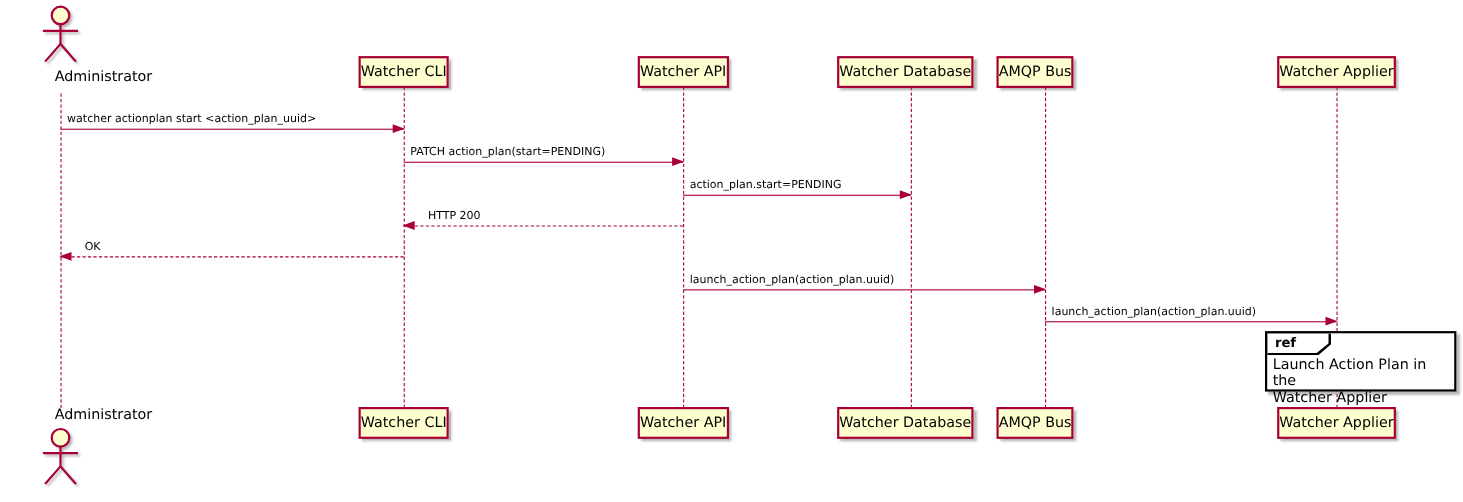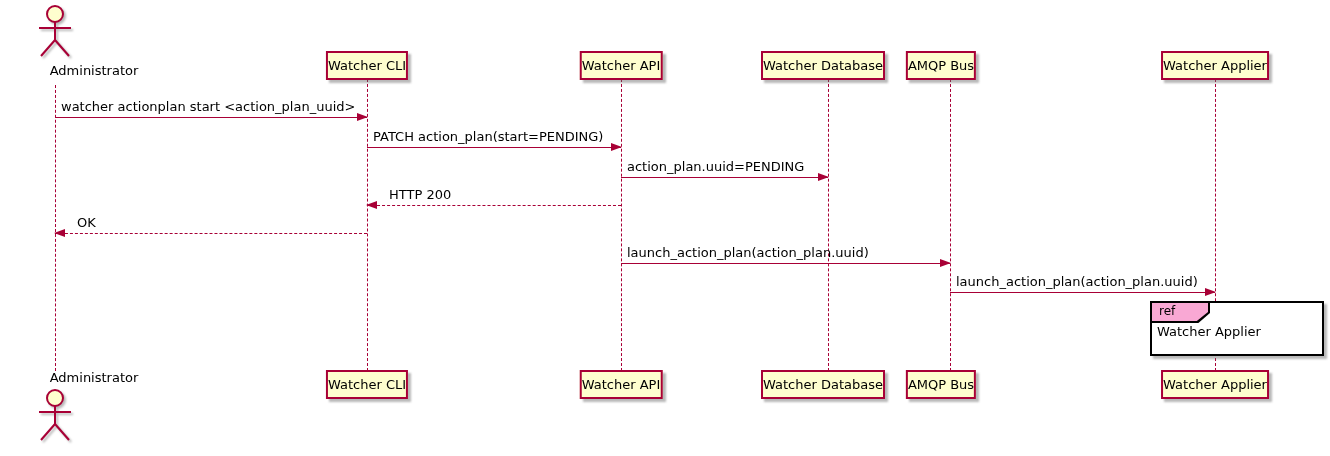--- a/index.html
+++ b/index.html
@@ -16,35 +16,35 @@
 
   
   .actor-figure{position:absolute;transform:translateX(-50%);filter:drop-shadow(2px 2px 1px #b8b8b8);}
   .actor-label{position:absolute;transform:translateX(-50%);font-size:13px;white-space:nowrap;margin-left:39px;}
 
   
   .message{position:absolute;height:0;}
   .msg-line{position:absolute;left:0;width:100%;top:0;height:0;}
   .msg-line.solid{border-top:1.5px solid #A80036;}
   .msg-line.dashed{border-top:1.5px dashed #A80036;}
-  .msg-label{position:absolute;bottom:3px;left:6px;font-size:13px;white-space:nowrap;margin-top:16px;}
+  .msg-label{position:absolute;bottom:3px;left:6px;font-size:10px;white-space:nowrap;margin-top:16px;}
   .msg-label.ret{left:22px;}
   .arrow-right{position:absolute;right:-1px;top:-4px;width:0;height:0;
                border-top:4px solid transparent;border-bottom:4px solid transparent;border-left:11px solid #A80036;}
   .arrow-left{position:absolute;left:-1px;top:-4px;width:0;height:0;
               border-top:4px solid transparent;border-bottom:4px solid transparent;border-right:11px solid #A80036;}
 
   
   .ref-box{position:absolute;background:#fff;border:2px solid #000;
            box-shadow:3px 3px 2px rgba(100,100,100,0.45);}
   .ref-tab{position:absolute;top:0;left:0;width:58px;height:20px;background:#000;
            clip-path:polygon(0 0,100% 0,100% 50%,80% 100%,0 100%);}
-  .ref-tab-inner{position:absolute;top:0;left:0;width:56px;height:18px;background:#f9a8d4;
+  .ref-tab-inner{position:absolute;top:0;left:0;width:56px;height:18px;background:#ffffff;
            clip-path:polygon(0 0,100% 0,100% 50%,80% 100%,0 100%);
-           font-size:12px;font-weight:normal;padding-left:7px;line-height:17px;box-sizing:border-box;}
+           font-size:12px;font-weight:bold;padding-left:7px;line-height:17px;box-sizing:border-box;}
   .ref-body{position:absolute;top:21px;left:5px;right:3px;font-size:13px;line-height:15px;}
 </style>
 </head>
 <body>
 
 <div class="diagram">
 
   <div class="lifeline" style="left:55px;top:85px;height:286px"></div>
   <div class="lifeline" style="left:367px;top:79px;height:292px"></div>
   <div class="lifeline" style="left:621px;top:79px;height:292px"></div>
@@ -75,21 +75,21 @@
     <div class="arrow-right"></div>
   </div>
 
   <div class="message" style="left:367px;top:147px;width:254px">
     <div class="msg-label">PATCH action_plan(start=PENDING)</div>
     <div class="msg-line solid"></div>
     <div class="arrow-right"></div>
   </div>
 
   <div class="message" style="left:621px;top:177px;width:207px">
-    <div class="msg-label">action_plan.uuid=PENDING</div>
+    <div class="msg-label">action_plan.start=PENDING</div>
     <div class="msg-line solid"></div>
     <div class="arrow-right"></div>
   </div>
 
   <div class="message" style="left:367px;top:205px;width:254px">
     <div class="msg-label ret">HTTP 200</div>
     <div class="msg-line dashed"></div>
     <div class="arrow-left"></div>
   </div>
 
@@ -109,20 +109,21 @@
     <div class="msg-label">launch_action_plan(action_plan.uuid)</div>
     <div class="msg-line solid"></div>
     <div class="arrow-right"></div>
   </div>
 
   <div class="ref-box" style="left:1150px;top:301px;width:170px;height:51px">
     <div class="ref-tab">
       <div class="ref-tab-inner">ref</div>
     </div>
     <div class="ref-body">
+      <div>Launch Action Plan in the</div>
       <div>Watcher Applier</div>
     </div>
   </div>
 
   <div class="pbox" style="left:367px;top:370px">Watcher CLI</div>
   <div class="pbox" style="left:621px;top:370px">Watcher API</div>
   <div class="pbox" style="left:823px;top:370px">Watcher Database</div>
   <div class="pbox" style="left:941px;top:370px">AMQP Bus</div>
   <div class="pbox" style="left:1215px;top:370px">Watcher Applier</div>
 

